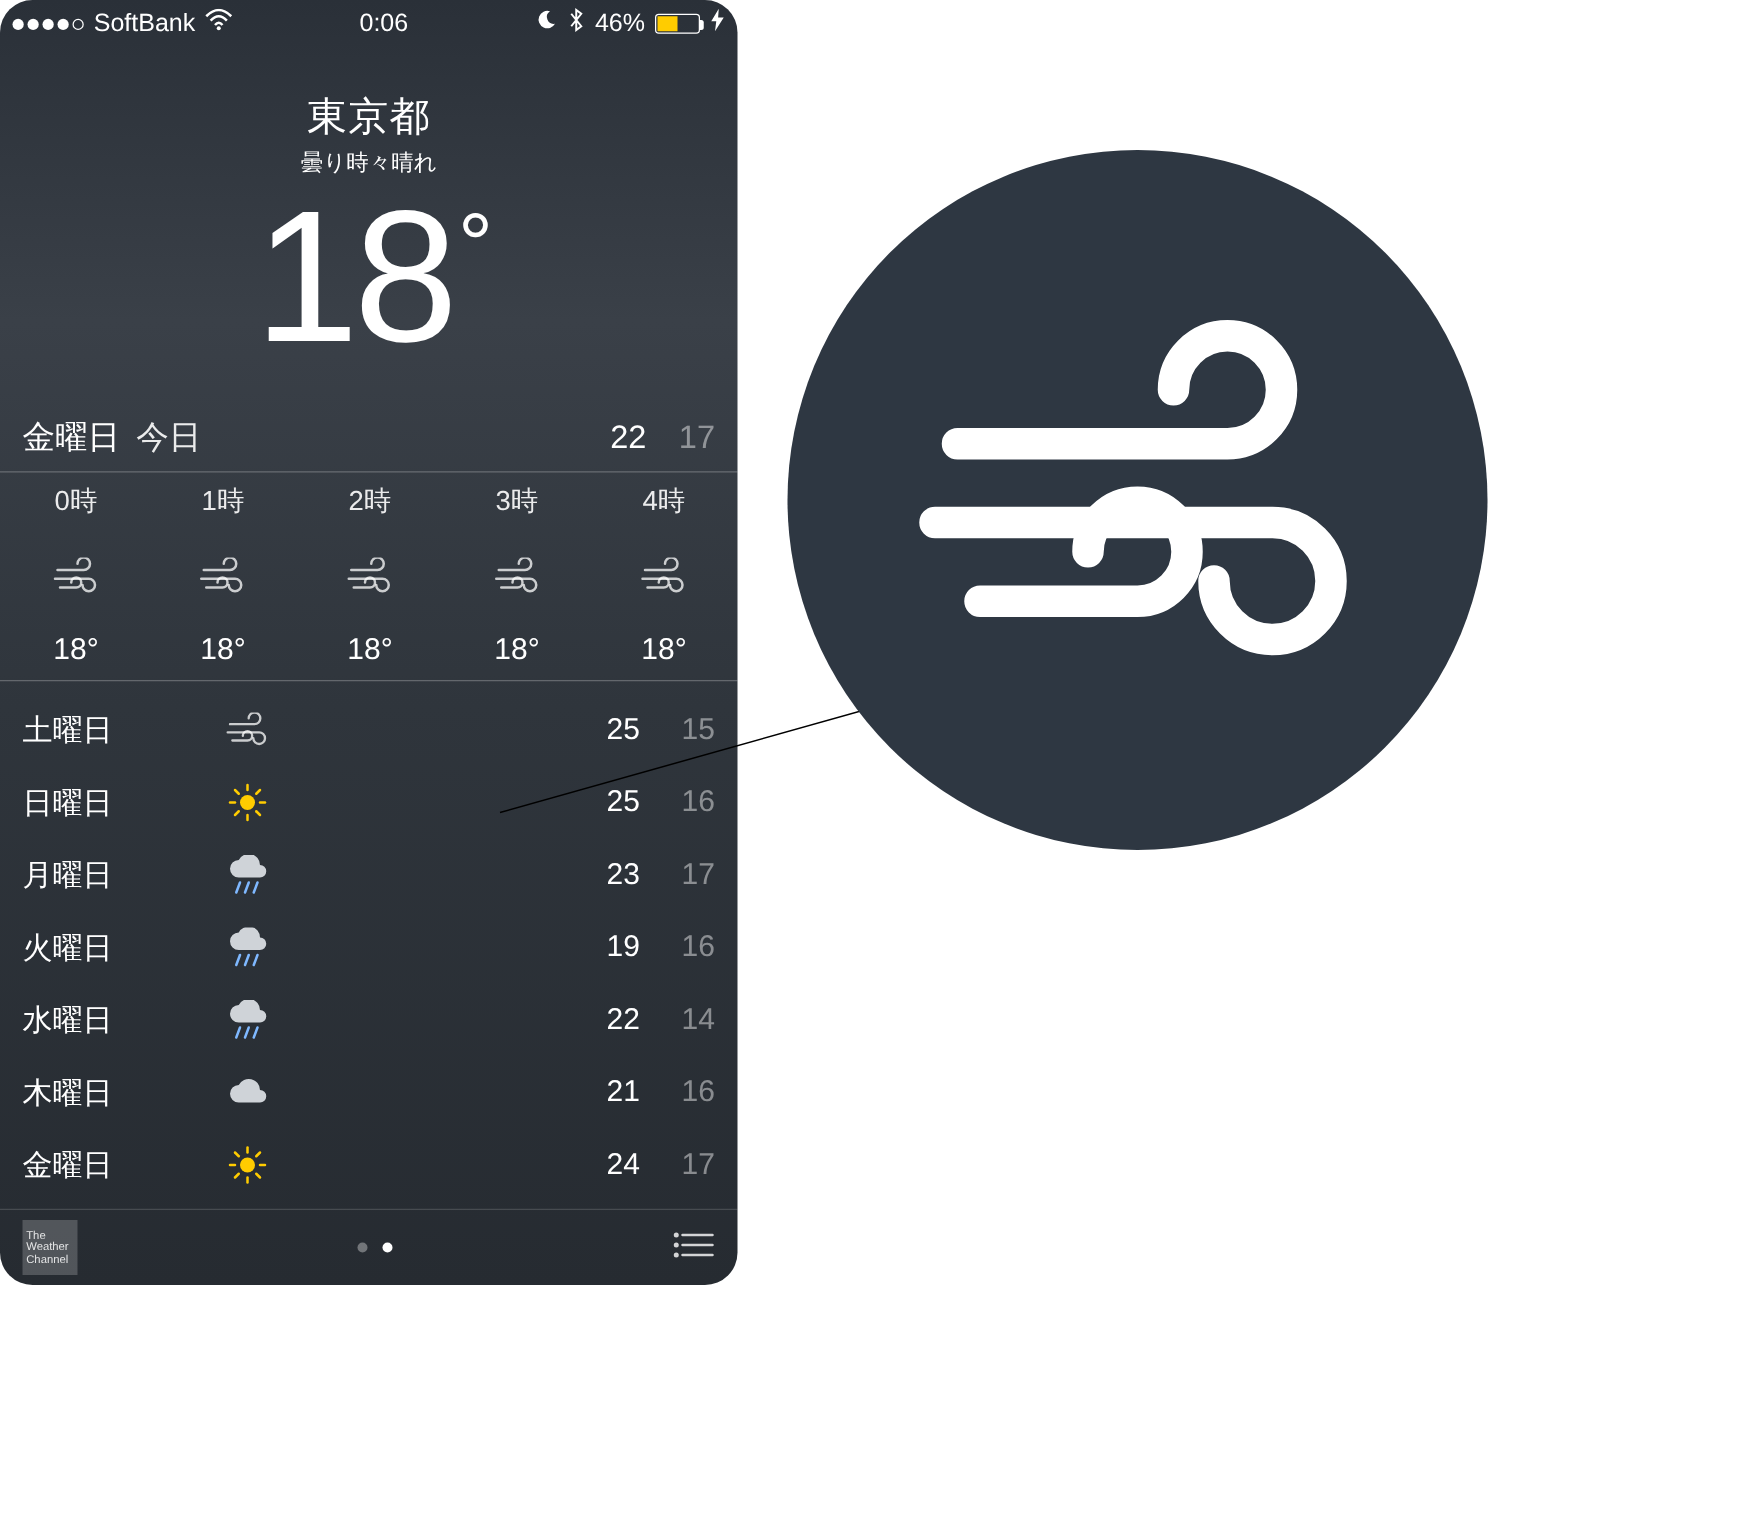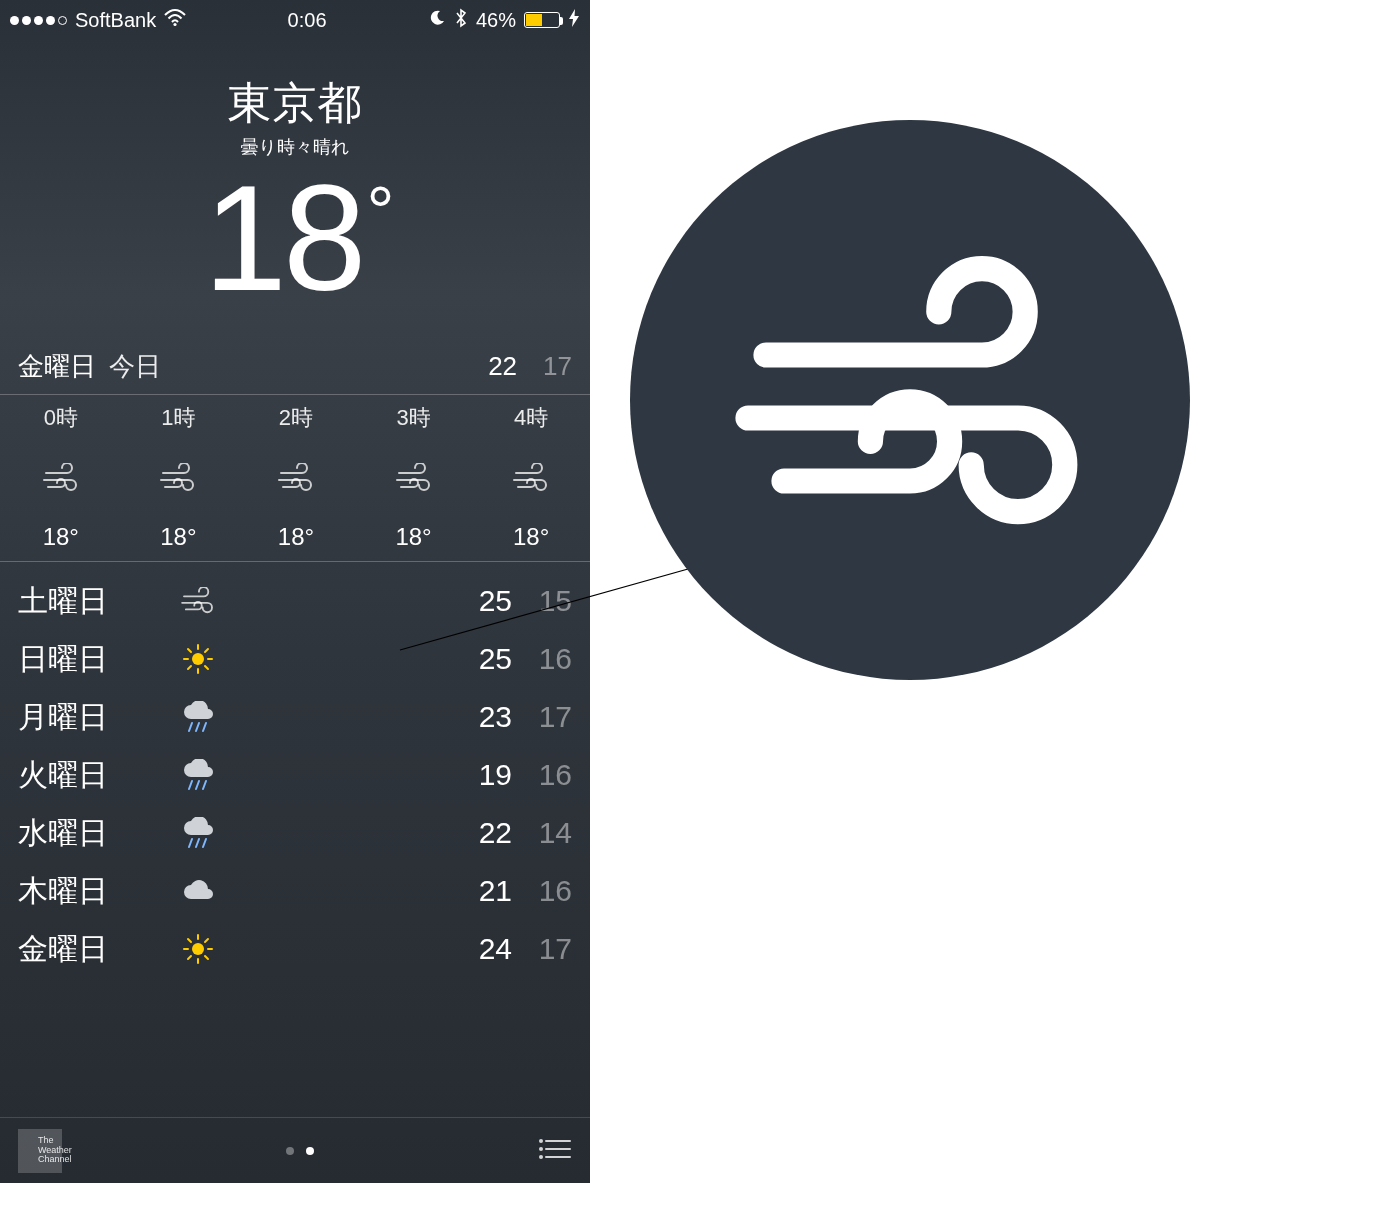--- a/index.html
+++ b/index.html
@@ -7,67 +7,68 @@
     width: 1400px;
     height: 1228px;
     background: #fff;
     font-family: -apple-system, BlinkMacSystemFont, "Helvetica Neue", sans-serif;
     position: relative;
     overflow: hidden;
   }
   .phone {
     position: absolute;
     left: 0; top: 0;
-    width: 590px; height: 1183px;
+    width: 590px; height: 1028px;
     background: linear-gradient(180deg, #2a3038 0%, #3a4048 25%, #2f353c 55%, #262b31 100%);
     color: #fff;
     display: flex;
     flex-direction: column;
+    border-radius: 26px;
   }
   
   .status-bar { display:flex; align-items:center; justify-content:space-between; padding:6px 10px 0 10px; height:34px; font-size:20px;}
   .status-left, .status-right { display:flex; align-items:center; gap:8px;}
   .dots { display:flex; gap:3px;}
   .dot { width:9px; height:9px; border-radius:50%; background:#fff;}
   .dot.empty{ background:transparent; border:1px solid #fff;}
   .battery { display:flex; align-items:center;}
   .batt { width:36px; height:16px; border:1px solid #fff; border-radius:3px; position:relative;}
   .batt::after { content:''; position:absolute; right:-4px; top:4px; width:3px; height:8px; background:#fff; border-radius:0 2px 2px 0;}
   .batt-fill { position:absolute; left:1px; top:1px; bottom:1px; width:46%; background:#ffcc00;}
   
   .hero { text-align:center; padding:40px 0 30px 0;}
-  .city { font-size:44px; font-weight:300; letter-spacing:1px;}
+  .city { font-size:32px; font-weight:300; letter-spacing:1px;}
   .cond { font-size:18px; font-weight:300; margin-top:2px;}
   .big-temp { font-size:150px; font-weight:100; line-height:1; margin-top:4px; letter-spacing:-4px;}
   .big-temp .deg { font-size:70px; vertical-align:top; position:relative; top:14px; left:4px;}
   
   .today-row { display:flex; align-items:center; padding:6px 18px 10px 18px; font-size:26px; border-bottom:1px solid rgba(255,255,255,0.25);}
   .today-row .dayname { font-weight:400;}
   .today-row .today { margin-left:13px; color:rgba(255,255,255,0.9);}
   .today-row .spacer { flex:1;}
   .today-row .hi { font-weight:400; margin-right:26px;}
   .today-row .lo { color:rgba(255,255,255,0.45);}
   
   .hourly { display:flex; border-bottom:1px solid rgba(255,255,255,0.25); padding:8px 0 10px 0;}
   .hour-col { flex:1 0 0; min-width:0; text-align:center; font-size:22px; display:flex; flex-direction:column; align-items:center; gap:30px;}
   .hour-col:first-child{ padding-left:2px;}
   .hour-col .hour-label { color:rgba(255,255,255,0.9);}
   .hour-col .hour-temp { font-size:24px; }
   .ic { width:40px; height:30px; display:flex; align-items:center; justify-content:center;}
   
   .daily { flex:1; padding:10px 18px 6px 18px;}
-  .day-row { display:flex; align-items:center; height:58px; font-size:30px;}
+  .day-row { display:flex; align-items:center; height:58px; font-size:24px;}
   .day-row .dnm { width:150px;}
   .day-row .dic { width:60px; display:flex; justify-content:center;}
   .day-row .dsp { flex:1;}
   .day-row .dhi { width:60px; text-align:right;}
   .day-row .dlo { width:60px; text-align:right; color:rgba(255,255,255,0.45);}
   
   .footer { height:66px; border-top:1px solid rgba(255,255,255,0.15); display:flex; align-items:center; justify-content:space-between; padding:0 18px;}
-  .twc { width:44px; height:44px; background:rgba(255,255,255,0.2); display:flex;flex-direction:column; align-items:flex-start; justify-content:center; padding:2px 20px; font-size:9px; line-height:1.05; color:rgba(255,255,255,0.85);}
+  .twc { width:44px; height:44px; background:rgba(255,255,255,0.2); display:flex;flex-direction:column; align-items:flex-start; justify-content:center; padding:2px 3px; font-size:9px; line-height:1.05; color:rgba(255,255,255,0.85);}
   .pager { display:flex; gap:12px; align-items:center;}
   .pg { width:8px; height:8px; border-radius:50%; background:rgba(255,255,255,0.35);}
   .pg.active{ background:#fff;}
   .list-btn svg{ width:34px; height:24px;}
   
   .callout { position:absolute; left:630px; top:120px; width:560px; height:560px;}
   .callout .circle { width:560px; height:560px; border-radius:50%; background:#2e3742; display:flex; align-items:center; justify-content:center;}
   .callout svg.big { width:360px; height:300px;}
   .leader { position:absolute; width:600px; height:800px; left:380px; top:120px; pointer-events:none;}
   .leader line { stroke:#000; stroke-width:1.2;}

